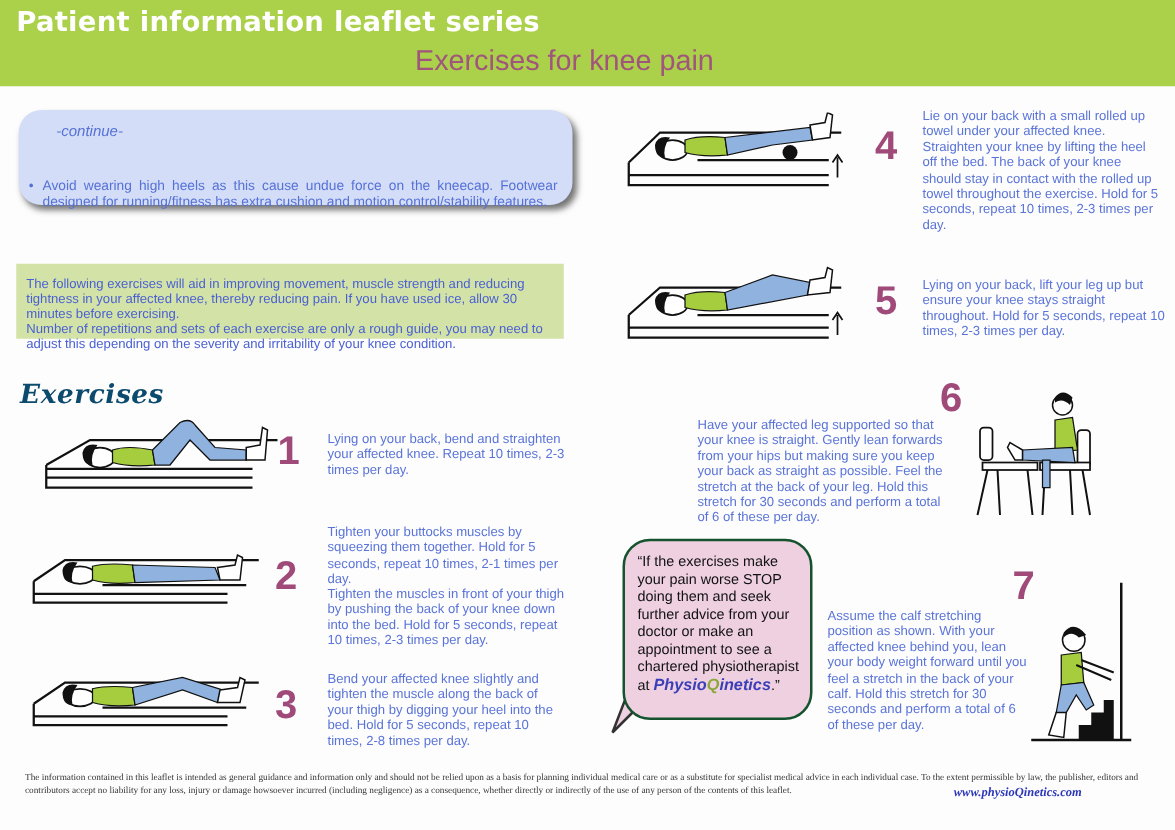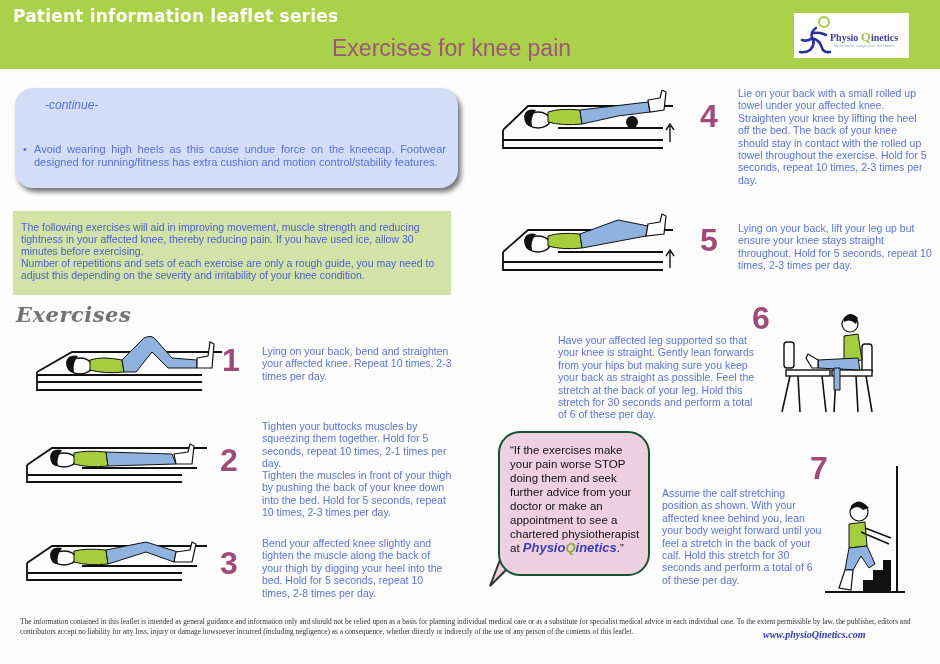--- a/index.html
+++ b/index.html
@@ -1,65 +1,57 @@
 <!DOCTYPE html>
 <html><head>
 <meta charset="utf-8">
 <style>
   * { box-sizing: border-box; margin: 0; padding: 0; }
   html, body { width: 940px; height: 664px; overflow: hidden; background: #fdfdfd; }
   body { position: relative; font-family: "Liberation Sans", sans-serif; }
 
   .header { position: absolute; left: 0; top: 0; width: 940px; height: 69px; background: #abd04a; }
-  .series { position: absolute; left: 13px; top: 6px; color: #fff; font-weight: bold; font-size: 17px; font-family: "DejaVu Sans", sans-serif; letter-spacing: 0.2px; }
+  .series { position: absolute; left: 13px; top: 6px; color: #fff; font-weight: bold; font-size: 22px; font-family: "DejaVu Sans", sans-serif; letter-spacing: 0.2px; }
   .title { position: absolute; left: 332px; top: 35px; color: #a0567c; font-size: 23px; font-family: "Liberation Sans", sans-serif; }
   .logo { position: absolute; left: 794px; top: 13px; width: 115px; height: 45px; background: #fff; }
   .logo .ring { position: absolute; left: 24px; top: 3px; width: 12px; height: 12px; border: 2.5px solid #a9c84a; border-radius: 50%; }
   .logo .runner { position: absolute; left: 4px; top: 13px; }
   .logo .name { position: absolute; left: 36px; top: 16px; font-family: "Liberation Serif", serif; font-size: 10px; color: #3a3fa0; font-weight: bold; }
   .logo .name .q { color: #a9c84a; font-size: 13px; }
   .logo .tag { position: absolute; left: 40px; top: 30px; font-size: 4px; color: #9aa; }
 
-  .bluebox { position: absolute; left: 15px; top: 88px; width: 443px; height: 100px; background: #d4ddf7; border-radius: 18px; box-shadow: 3px 4px 5px rgba(0,0,0,0.55); padding: 10px 12px 0 8px; }
+  .bluebox { position: absolute; left: 15px; top: 88px; width: 443px; height: 76px; background: #d4ddf7; border-radius: 18px; box-shadow: 3px 4px 5px rgba(0,0,0,0.55); padding: 10px 12px 0 8px; }
   .bluebox .cont { color: #5571d6; font-style: italic; font-size: 12px; margin-left: 22px; }
   .bluebox ul { list-style: none; color: #5571d6; font-size: 11px; line-height: 13px; margin-top: 31px; }
   .bluebox li { position: relative; padding-left: 11px; text-align: justify; }
   .bluebox li::before { content: "•"; position: absolute; left: 0; top: 0; }
 
-  .greenbox { position: absolute; left: 13px; top: 211px; width: 438px; height: 84px; background: #d3e3a8; padding: 10px 8px; color: #4b61d1; font-size: 10.5px; line-height: 12px; }
+  .greenbox { position: absolute; left: 13px; top: 211px; width: 438px; height: 60px; background: #d3e3a8; padding: 10px 8px; color: #4b61d1; font-size: 10.5px; line-height: 12px; }
 
-  .exercises-heading { position: absolute; left: 16px; top: 302px; color: #737373; font-family: "DejaVu Serif", serif; font-style: italic; font-weight: bold; font-size: 21px; letter-spacing: 0.5px; }
+  .exercises-heading { position: absolute; left: 16px; top: 302px; color: #0c4a6e; font-family: "DejaVu Serif", serif; font-style: italic; font-weight: bold; font-size: 21px; letter-spacing: 0.5px; }
 
   .num { position: absolute; color: #a04a7a; font-weight: bold; font-size: 32px; font-family: "Liberation Sans", sans-serif; }
   .desc { position: absolute; color: #5a74d8; font-size: 10.5px; line-height: 12.4px; }
 
   .illus { position: absolute; }
 
   .speech { position: absolute; left: 498px; top: 431px; width: 152px; height: 145px; background: #eed0e1; border: 2px solid #14532d; border-radius: 22px; padding: 10px 8px 0 10px; font-size: 11.5px; line-height: 14px; color: #111; }
   .speech .pq { color: #3a3fb8; font-style: italic; font-weight: bold; font-size: 13px; }
   .speech .pq .q2 { color: #8aa93a; }
   .tail { position: absolute; left: 488px; top: 560px; }
 
   .disclaimer { position: absolute; left: 20px; top: 617px; width: 900px; font-size: 7.4px; line-height: 10px; color: #333; font-family: Liberation Serif, serif; }
   .website { position: absolute; left: 763px; top: 629px; color: #2c37b8; font-family: "Liberation Serif", serif; font-style: italic; font-weight: bold; font-size: 10px; }
 </style>
 </head>
 <body>
 
 <div class="header">
   <div class="series">Patient information leaflet series</div>
   <div class="title">Exercises for knee pain</div>
-  <div class="logo">
-    <div class="ring"></div>
-    <svg class="runner" width="34" height="30" viewBox="0 0 34 30">
-      <path d="M18 2 Q12 6 14 12 Q10 16 4 14 M14 12 Q18 18 12 24 Q8 27 2 26 M14 12 Q22 14 24 22 Q26 27 32 26 M16 7 Q22 6 28 9" fill="none" stroke="#2a2f9a" stroke-width="2.6" stroke-linecap="round"></path>
-    </svg>
-    <div class="name"><span>Physio</span> <span class="q">Q</span><span>inetics</span></div>
-    <div class="tag">Move more, weigh less, feel better</div>
-  </div>
 </div>
 
 <div class="bluebox">
   <div class="cont">-continue-</div>
   <ul>
     <li>Avoid wearing high heels as this cause undue force on the kneecap. Footwear designed for running/fitness has extra cushion and motion control/stability features.</li>
   </ul>
 </div>
 
 <div class="greenbox">

